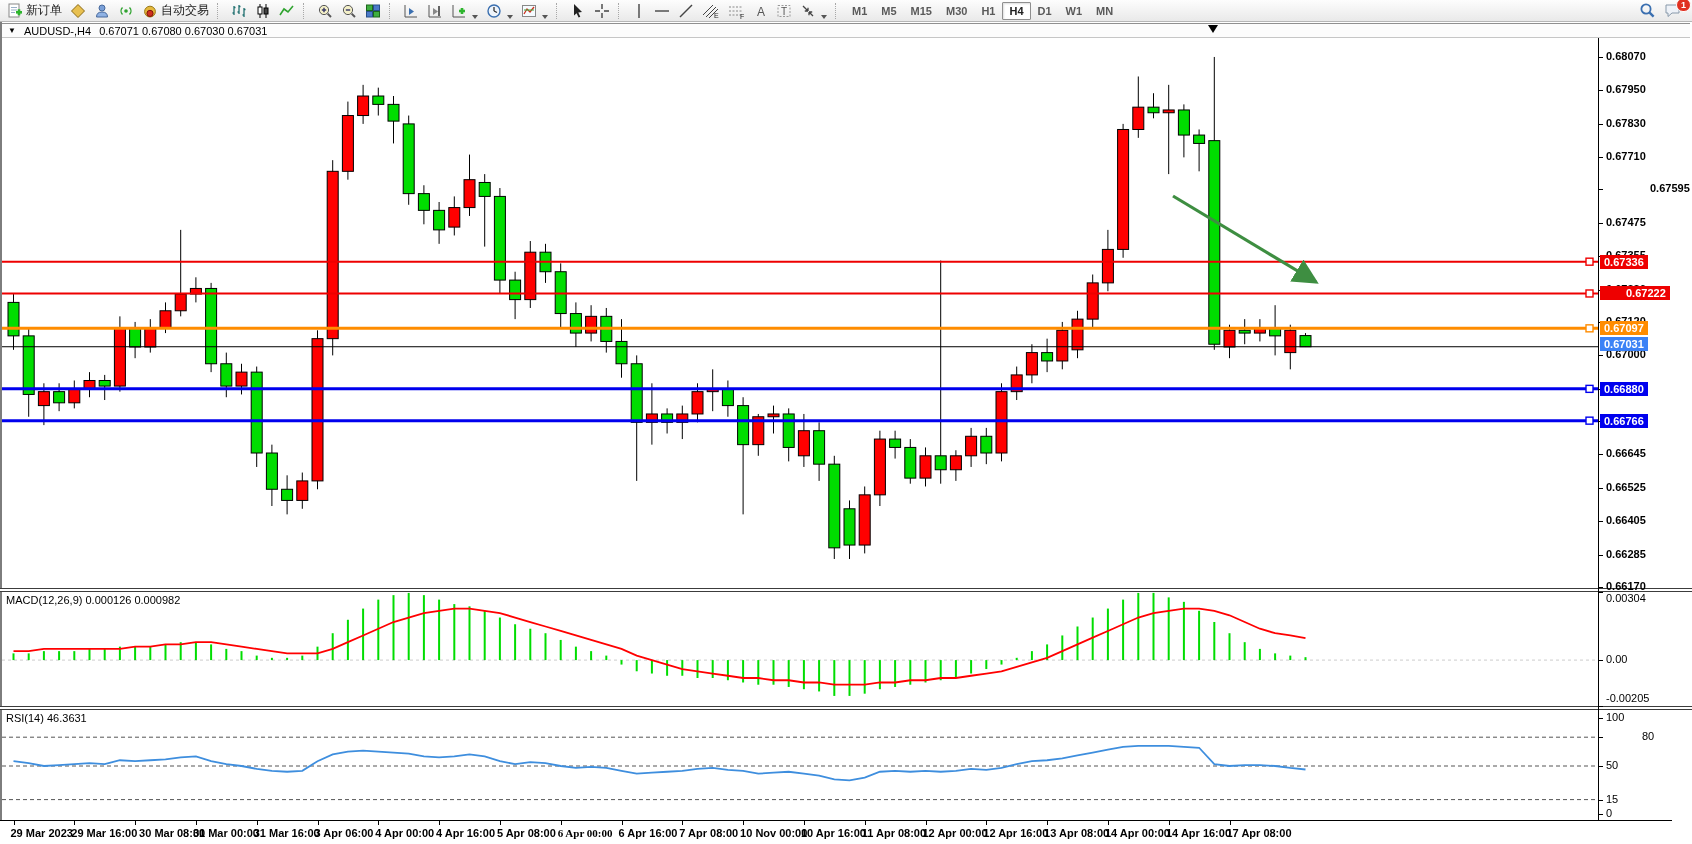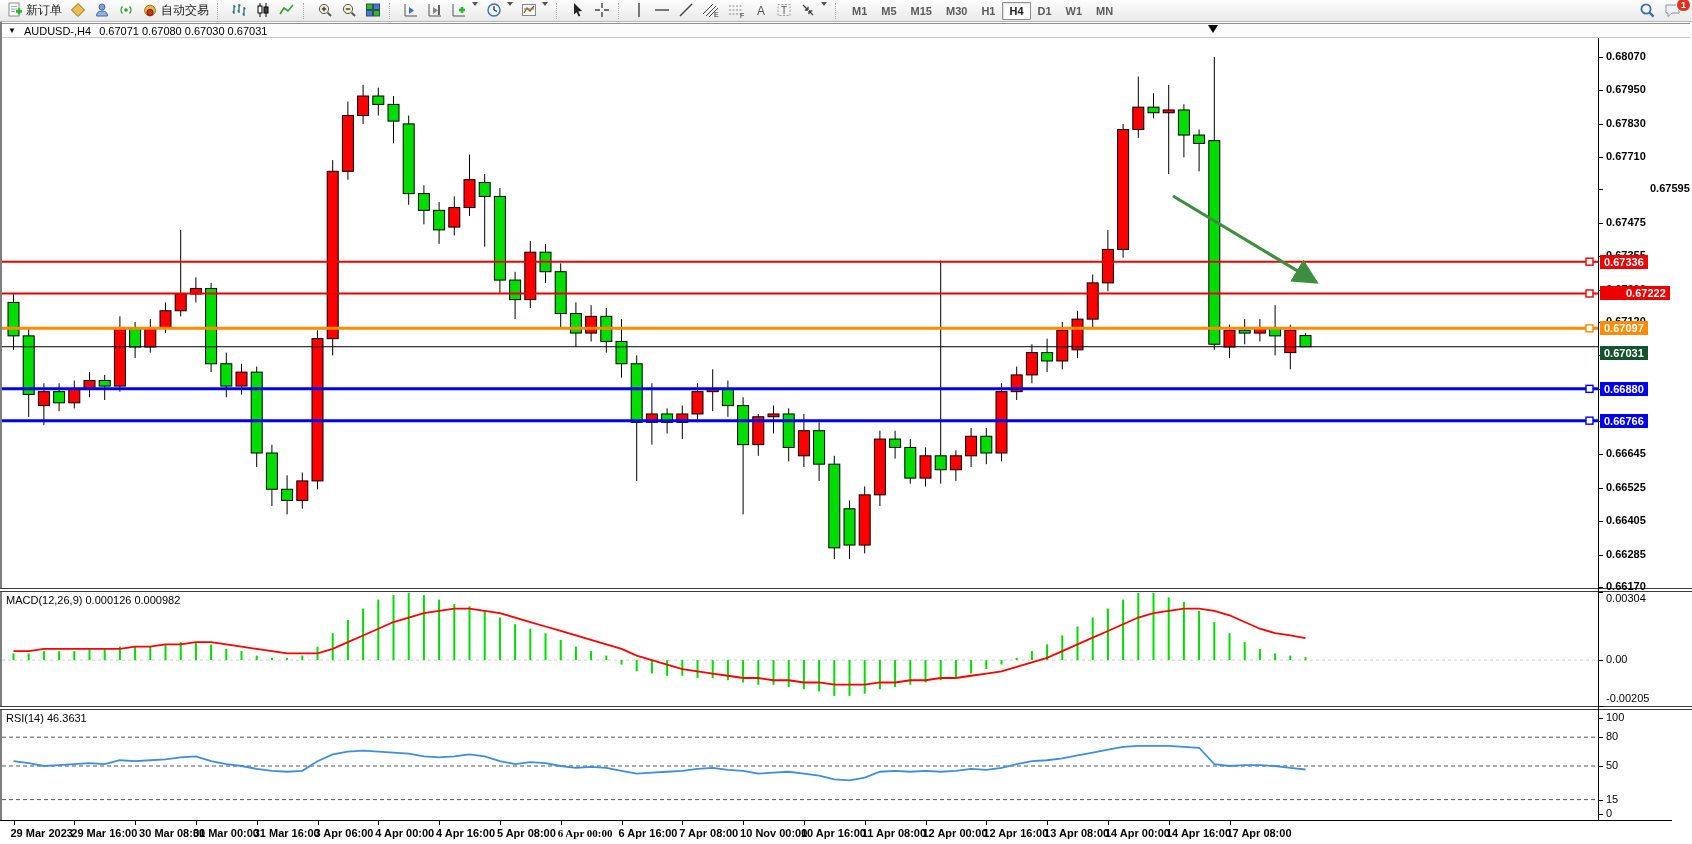--- a/index.html
+++ b/index.html
@@ -4,21 +4,21 @@
 <style>
   * { box-sizing: border-box; margin: 0; padding: 0; }
   html,body { width:1692px; height:844px; overflow:hidden; background:#fff;
     font-family:"Liberation Sans", sans-serif; position:relative; }
   .abs { position:absolute; }
 
   
   #toolbar { position:absolute; top:0; left:0; width:1692px; height:22px;
     background:linear-gradient(#fdfdfd,#e9e9e9); border-bottom:1px solid #b6b6b6;
     display:flex; align-items:center; padding-left:3px; }
-  .tb-btn { height:19px; display:flex; align-items:flex-start; justify-content:center;
+  .tb-btn { height:19px; display:flex; align-items:flex-end; justify-content:center;
     padding:0 3px; border:1px solid transparent; border-radius:2px; color:#333;
     font-size:12px; gap:3px; cursor:default; }
   .tb-label { font-size:12px; color:#222; white-space:nowrap; }
   .tb-sep { width:7px; height:16px; border-left:1px dotted #a8a8a8; margin:0 3px 0 4px; }
   .caret { width:0; height:0; border-left:3px solid transparent; border-right:3px solid transparent;
     border-top:4px solid #555; margin-left:2px; }
   .tf-btn { font-size:11px; font-weight:bold; color:#5a5a5a; padding:2px 6px; height:18px;
     display:flex; align-items:center; border:1px solid transparent; border-radius:1px; }
   .tf-btn.active { background:#fff; border:1px solid #8f8f8f; box-shadow:inset 1px 1px 2px #00000022; color:#222; }
   #tb-right { margin-left:auto; display:flex; align-items:center; margin-right:6px; }
@@ -678,31 +678,31 @@
     <div class="ptick-label" style="top: 579.884px;">0.66170</div>
     <div class="ptick" style="top: 592px;"></div>
     <div class="ptick-label" style="top: 592px; font-weight: normal;">0.00304</div>
     <div class="ptick" style="top: 660.086px;"></div>
     <div class="ptick-label" style="top: 653.086px; font-weight: normal;">0.00</div>
     <div class="ptick" style="top: 706px;"></div>
     <div class="ptick-label" style="top: 692px; font-weight: normal;">-0.00205</div>
     <div class="ptick" style="top: 718px;"></div>
     <div class="ptick-label" style="top: 711px; font-weight: normal;">100</div>
     <div class="ptick" style="top: 737.2px;"></div>
-    <div class="ptick-label" style="top: 730.2px; font-weight: normal;">80</div>
+    <div class="ptick-label" style="top: 730.2px; font-weight: normal; margin-left: 36px;">80</div>
     <div class="ptick" style="top: 766px;"></div>
     <div class="ptick-label" style="top: 759px; font-weight: normal;">50</div>
     <div class="ptick" style="top: 799.6px;"></div>
     <div class="ptick-label" style="top: 792.6px; font-weight: normal;">15</div>
     <div class="ptick" style="top: 814px;"></div>
     <div class="ptick-label" style="top: 807px; font-weight: normal;">0</div>
     <div class="hline-label" style="top: 254.682px; background: rgb(238, 0, 0);">0.67336</div>
     <div class="hline-label" style="top: 286.477px; background: rgb(238, 0, 0); padding-left: 26px;">0.67222</div>
     <div class="hline-label" style="top: 321.34px; background: rgb(255, 140, 0);">0.67097</div>
-    <div class="hline-label" style="top: 346px; background: #14532d;">0.67031</div>
+    <div class="hline-label" style="top: 337px; background: #3b82f6;">0.67031</div>
     <div class="hline-label" style="top: 381.862px; background: rgb(0, 0, 238);">0.66880</div>
     <div class="hline-label" style="top: 413.657px; background: rgb(0, 0, 238);">0.66766</div>
   </div>
 
 <div id="time-axis">
     <div class="t-tick" style="left: 13.5px;"></div>
     <div class="t-label" style="left: 10.5px;">29 Mar 2023</div>
     <div class="t-tick" style="left: 74.3px;"></div>
     <div class="t-label" style="left: 71.3px;">29 Mar 16:00</div>
     <div class="t-tick" style="left: 135.1px;"></div>

